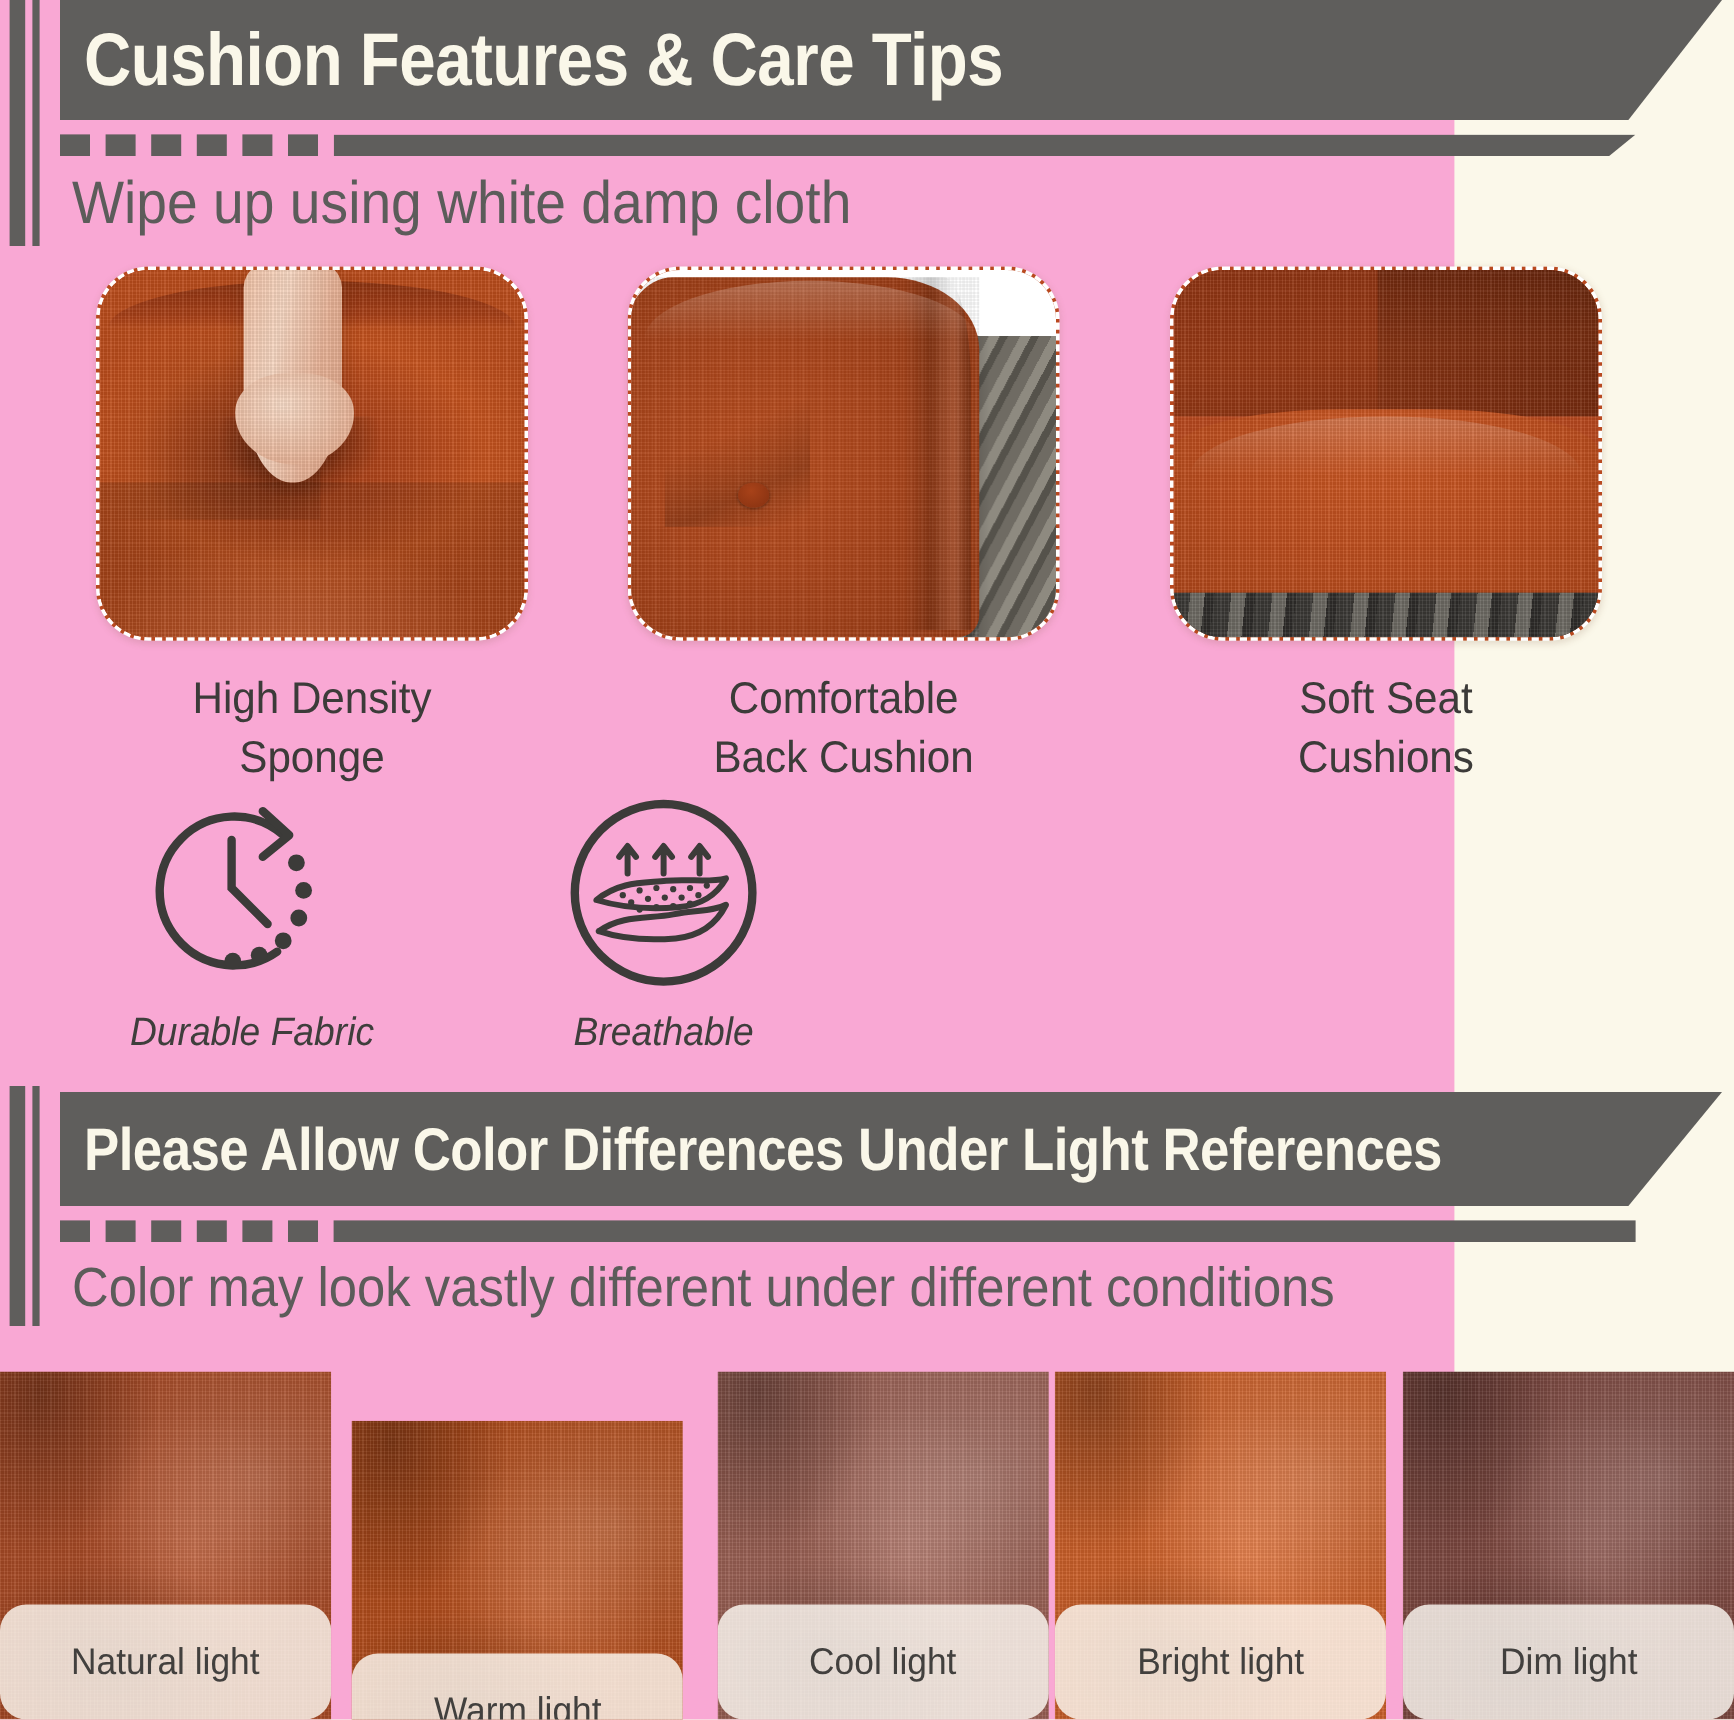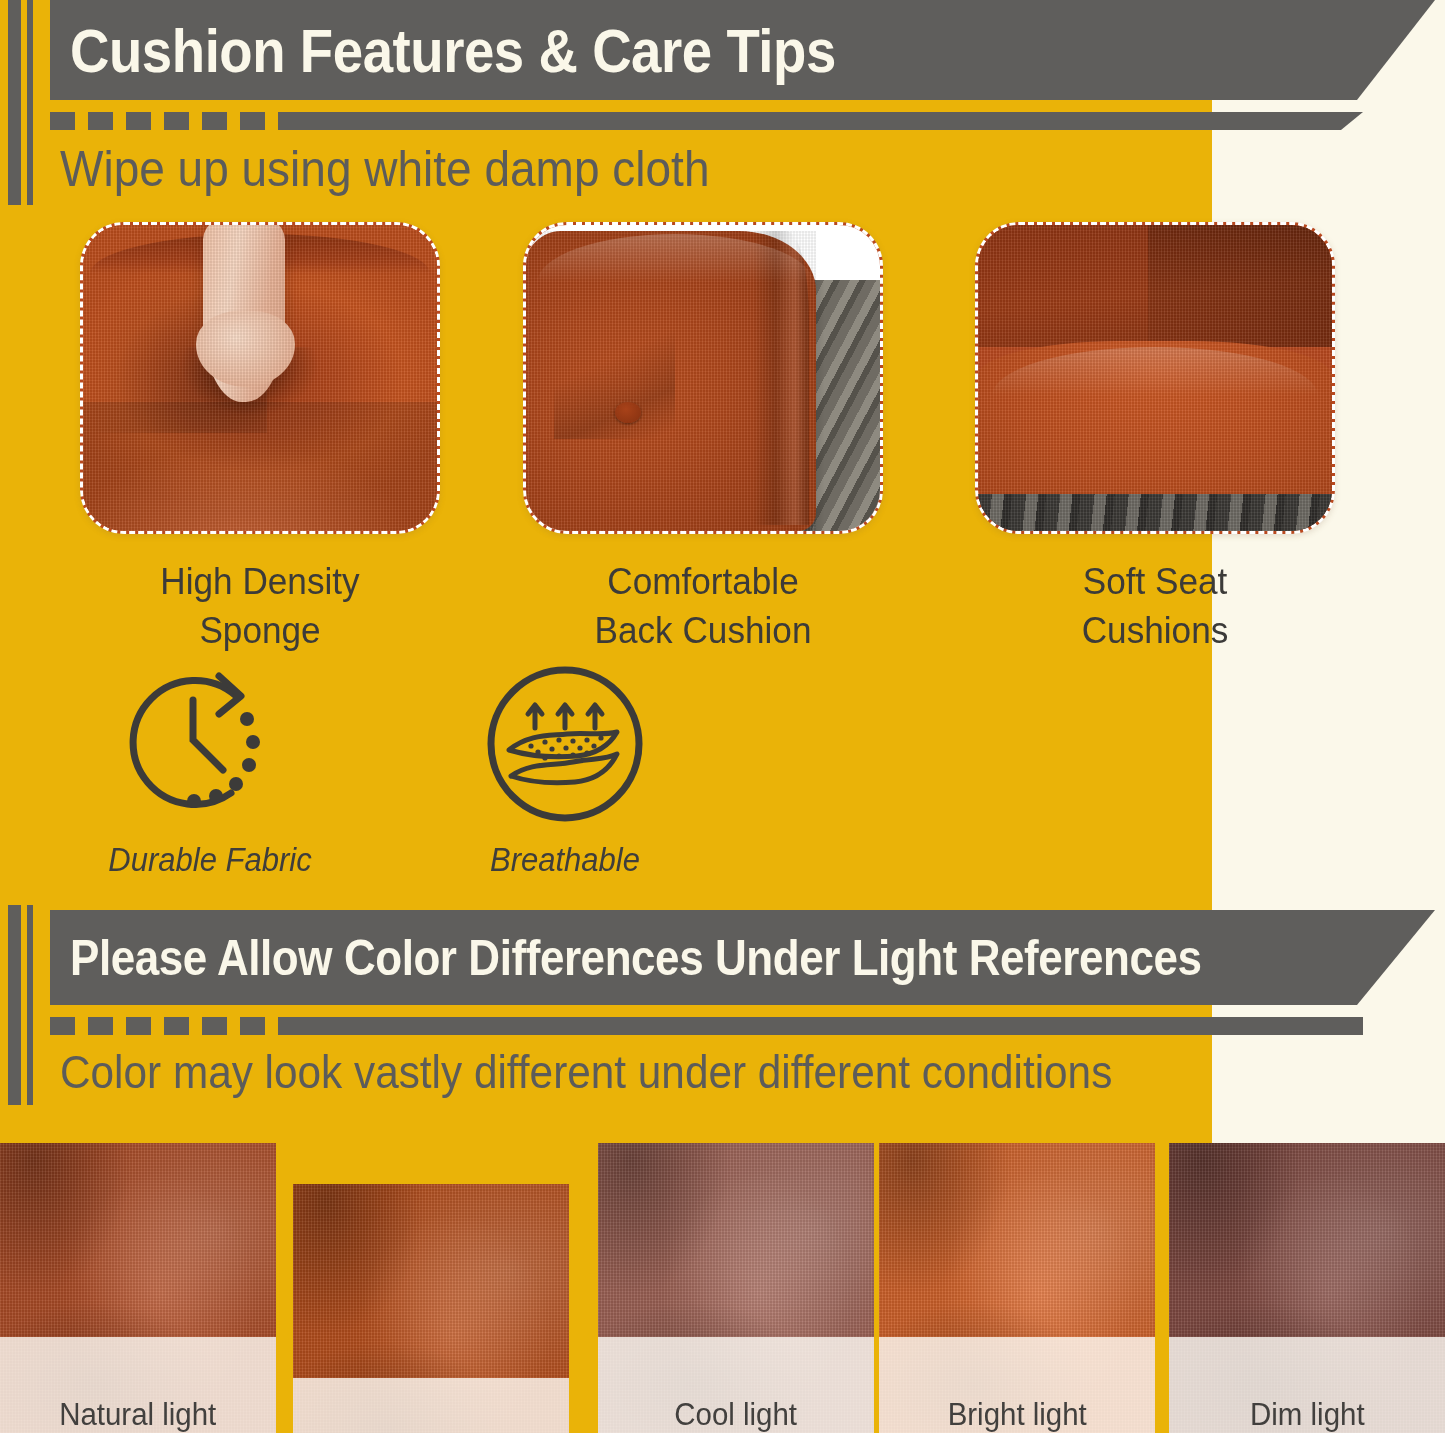--- a/index.html
+++ b/index.html
@@ -7,21 +7,21 @@
   html, body {
     width:1445px; height:1433px;
     background:#fbf8ea;
     font-family:"Liberation Sans", sans-serif;
     overflow:hidden;
   }
 
   #page {
     position:relative;
     width:1212px; height:1433px;
-    background:#eab308;
+    background:#f9a8d4;
   }
 
   
   .banner-block { position:absolute; left:0; width:1445px; }
 
   .vbar-thick, .vbar-thin {
     position:absolute;
     background:#5f5e5c;
   }
   .vbar-thick { left:8px;  width:13px; }
@@ -223,21 +223,21 @@
     position:absolute; inset:0;
     background:
       radial-gradient(ellipse 62% 80% at 12% 6%, rgba(0,0,0,.30), rgba(0,0,0,0) 58%),
       radial-gradient(ellipse 90% 70% at 78% 30%, rgba(255,255,255,.16), rgba(255,255,255,0) 62%),
       radial-gradient(ellipse 70% 46% at 34% 84%, rgba(0,0,0,.22), rgba(0,0,0,0) 64%),
       radial-gradient(ellipse 50% 60% at 58% 52%, rgba(255,255,255,.10), rgba(0,0,0,.10) 70%);
   }
   .sw-overlay {
     position:absolute; left:0; bottom:0; width:100%; height:96px;
     background:rgba(255,252,246,.80);
-    display:flex; align-items:flex-end; justify-content:center;
+    display:flex; align-items:center; justify-content:center;border-radius:22px;
   }
   .sw-label {
     color:#42403e;
     font-size:31px;
     white-space:nowrap;
     transform:scaleX(0.95);
   }
 </style>
 </head>
 <body>
@@ -339,21 +339,21 @@
             <circle cx="126" cy="103" r="7"></circle>
             <circle cx="113" cy="122" r="7"></circle>
             <circle cx="93" cy="134" r="7"></circle>
             <circle cx="71" cy="139" r="7"></circle>
           </g>
         </svg>
       </span>
       <div class="icon-label">Durable Fabric</div>
     </div>
 
-    <div class="icon-item" style="left:430px;">
+    <div class="icon-item" style="left:418px;">
       <span>
         <svg width="165" height="165" viewBox="0 0 165 165">
           <circle cx="82" cy="82" r="74" fill="none" stroke="#3c3b39" stroke-width="7"></circle>
           <g fill="none" stroke="#3c3b39" stroke-width="5" stroke-linecap="round" stroke-linejoin="round">
             <path d="M52 66 L52 44 M45 52 L52 43 L59 52"></path>
             <path d="M82 66 L82 44 M75 52 L82 43 L89 52"></path>
             <path d="M112 66 L112 44 M105 52 L112 43 L119 52"></path>
             <path d="M26 88 C46 72 66 74 84 72 C104 70 118 74 134 70 C126 84 114 92 94 94 C70 96 46 94 26 88 Z"></path>
             <path d="M28 114 C48 100 70 104 90 100 C110 96 122 98 134 92 C126 108 112 118 92 120 C68 122 46 120 28 114"></path>
           </g>

